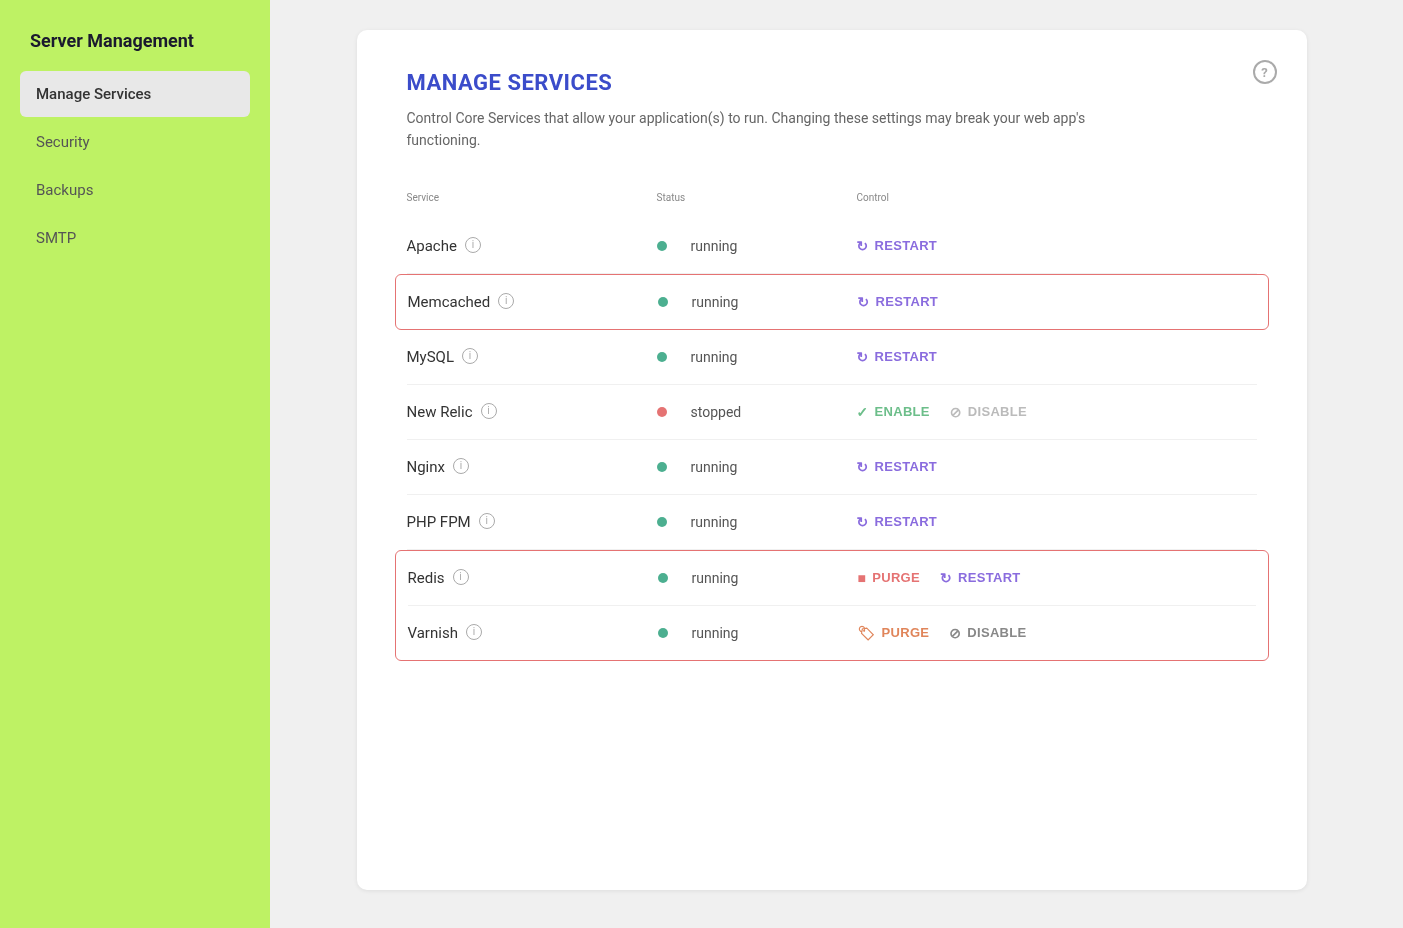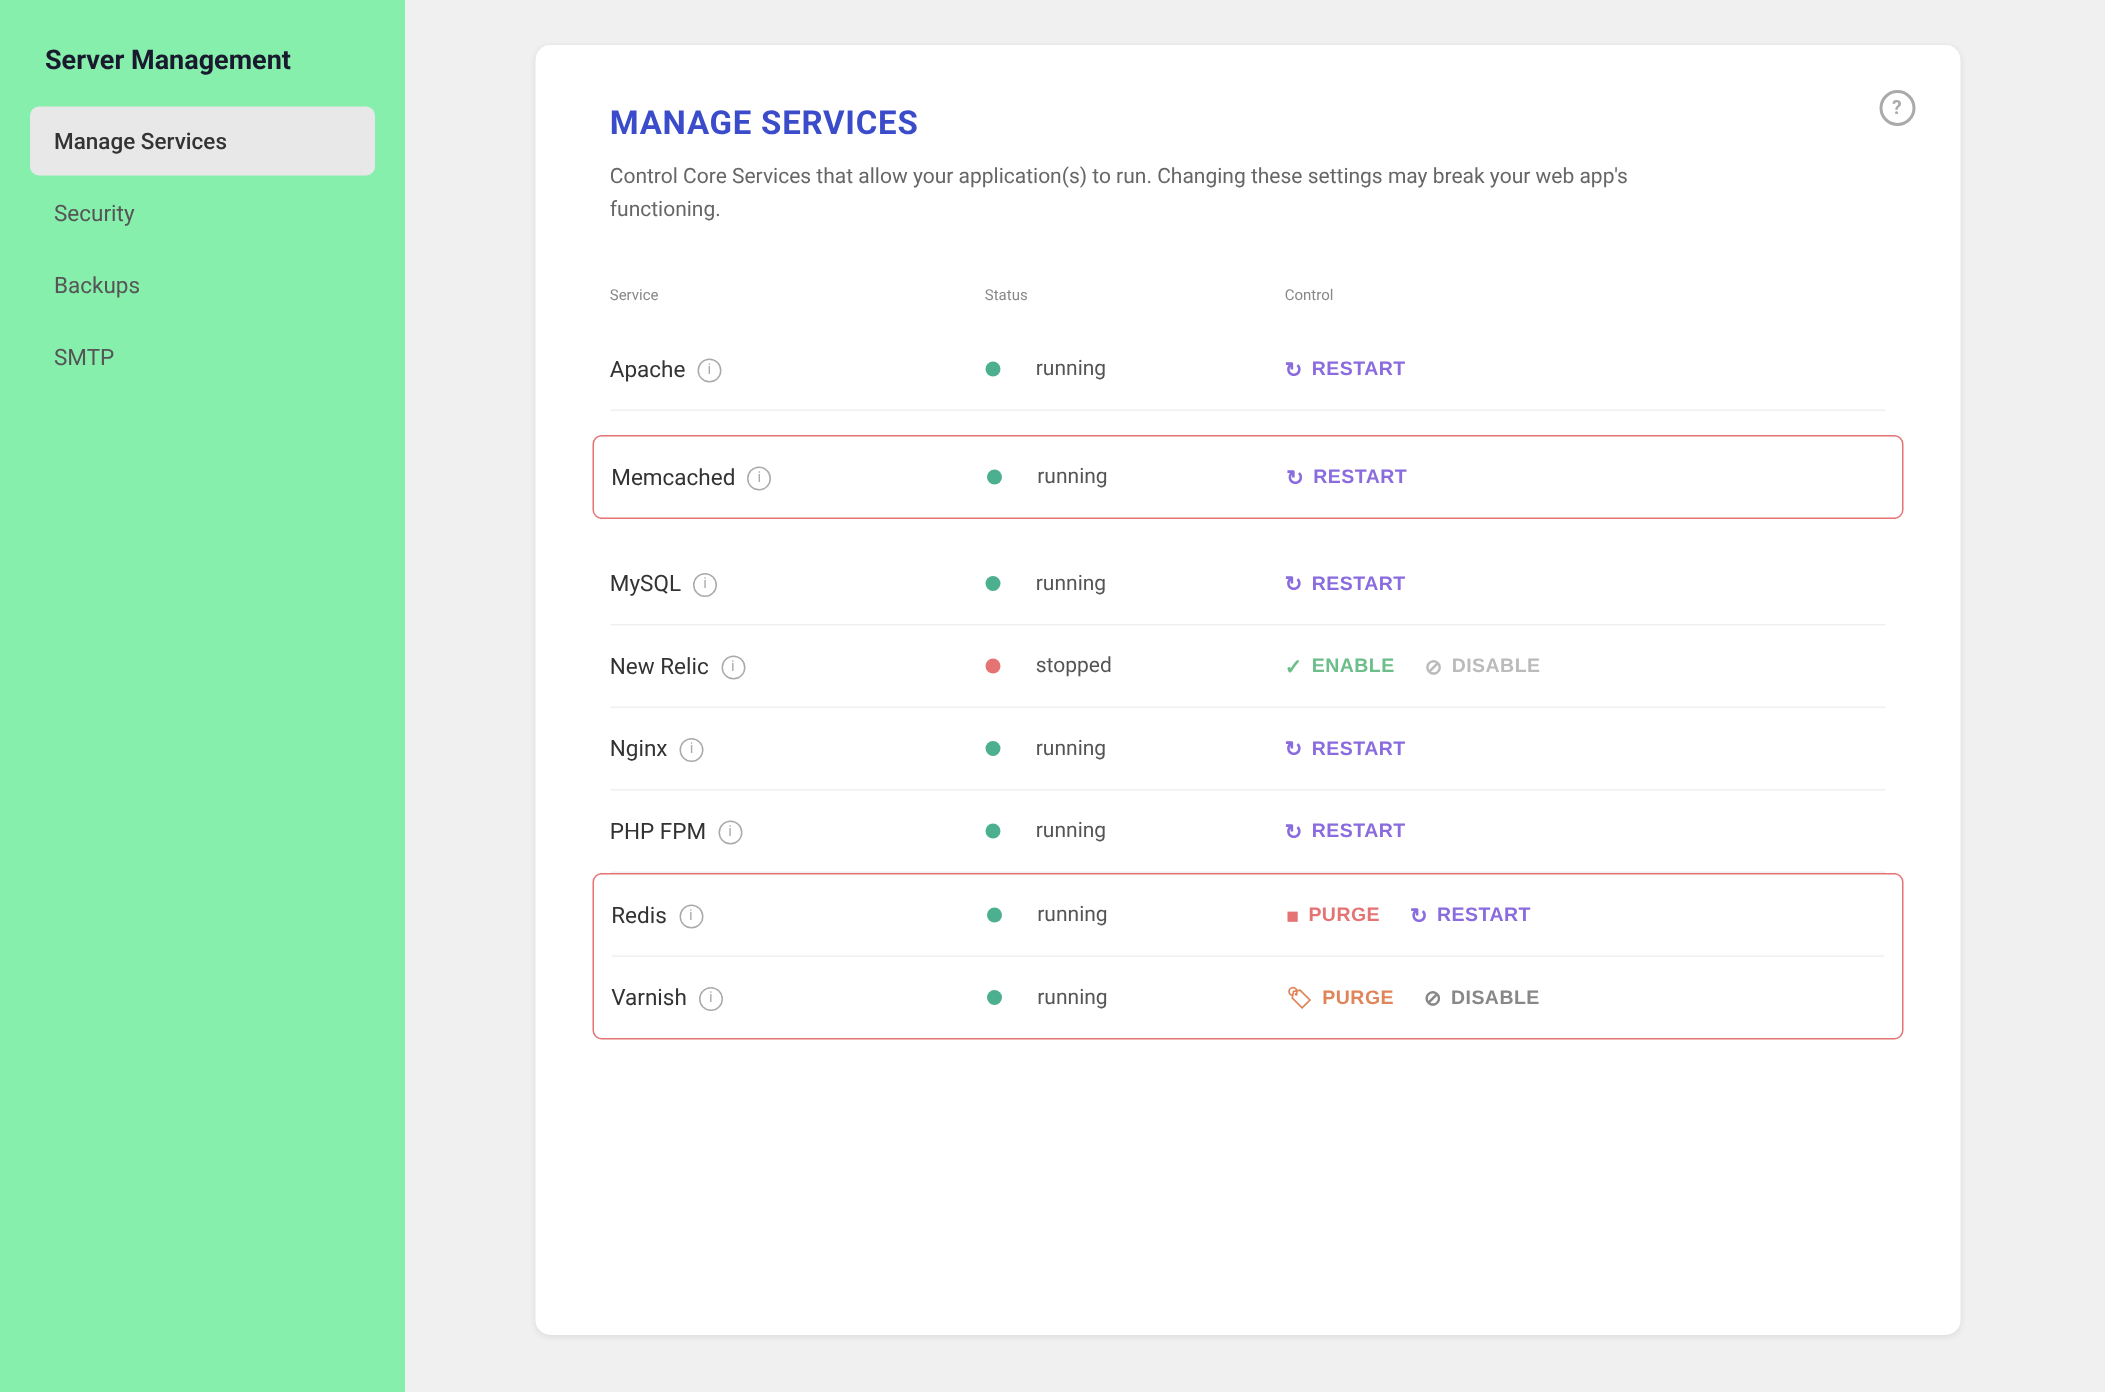--- a/index.html
+++ b/index.html
@@ -8,21 +8,21 @@
       background: #f0f0f0;
       display: flex;
       min-height: 928px;
       color: #333;
     }
 
     
     .sidebar {
       width: 270px;
       min-width: 270px;
-      background: #86efac;
+      background: #bef264;
       padding: 30px 20px;
     }
     .sidebar-title {
       font-size: 18px;
       font-weight: 700;
       color: #1a1a2e;
       margin-bottom: 20px;
       padding-left: 10px;
     }
     .sidebar-item {
@@ -114,21 +114,21 @@
       grid-template-columns: 250px 200px 1fr;
       padding: 18px 0;
       border-bottom: 1px solid #f0f0f0;
       align-items: center;
     }
     .table-row:last-child {
       border-bottom: none;
     }
     .service-cell {
       display: flex;
-      align-items: flex-end;
+      align-items: flex-start;
       gap: 8px;
       font-size: 15px;
       color: #333;
     }
     .info-icon {
       width: 16px;
       height: 16px;
       border-radius: 50%;
       border: 1.5px solid #aaa;
       display: inline-flex;
@@ -218,21 +218,21 @@
           <span>running</span>
         </div>
         <div class="control-cell">
           <button class="control-btn btn-restart">
             <span class="btn-icon">↻</span>
             <span>RESTART</span>
           </button>
         </div>
       </div>
 
-      <div style="margin: 16px -12px; border: 1.5px solid #e57373; border-radius: 6px; padding: 0 12px;">
+      <div style="margin: 0 -12px; border: 1.5px solid #e57373; border-radius: 6px; padding: 0 12px;">
         <div class="table-row">
           <div class="service-cell">
             <span>Memcached</span>
             <span class="info-icon">i</span>
           </div>
           <div class="status-cell">
             <span class="status-dot running"></span>
             <span>running</span>
           </div>
           <div class="control-cell">

